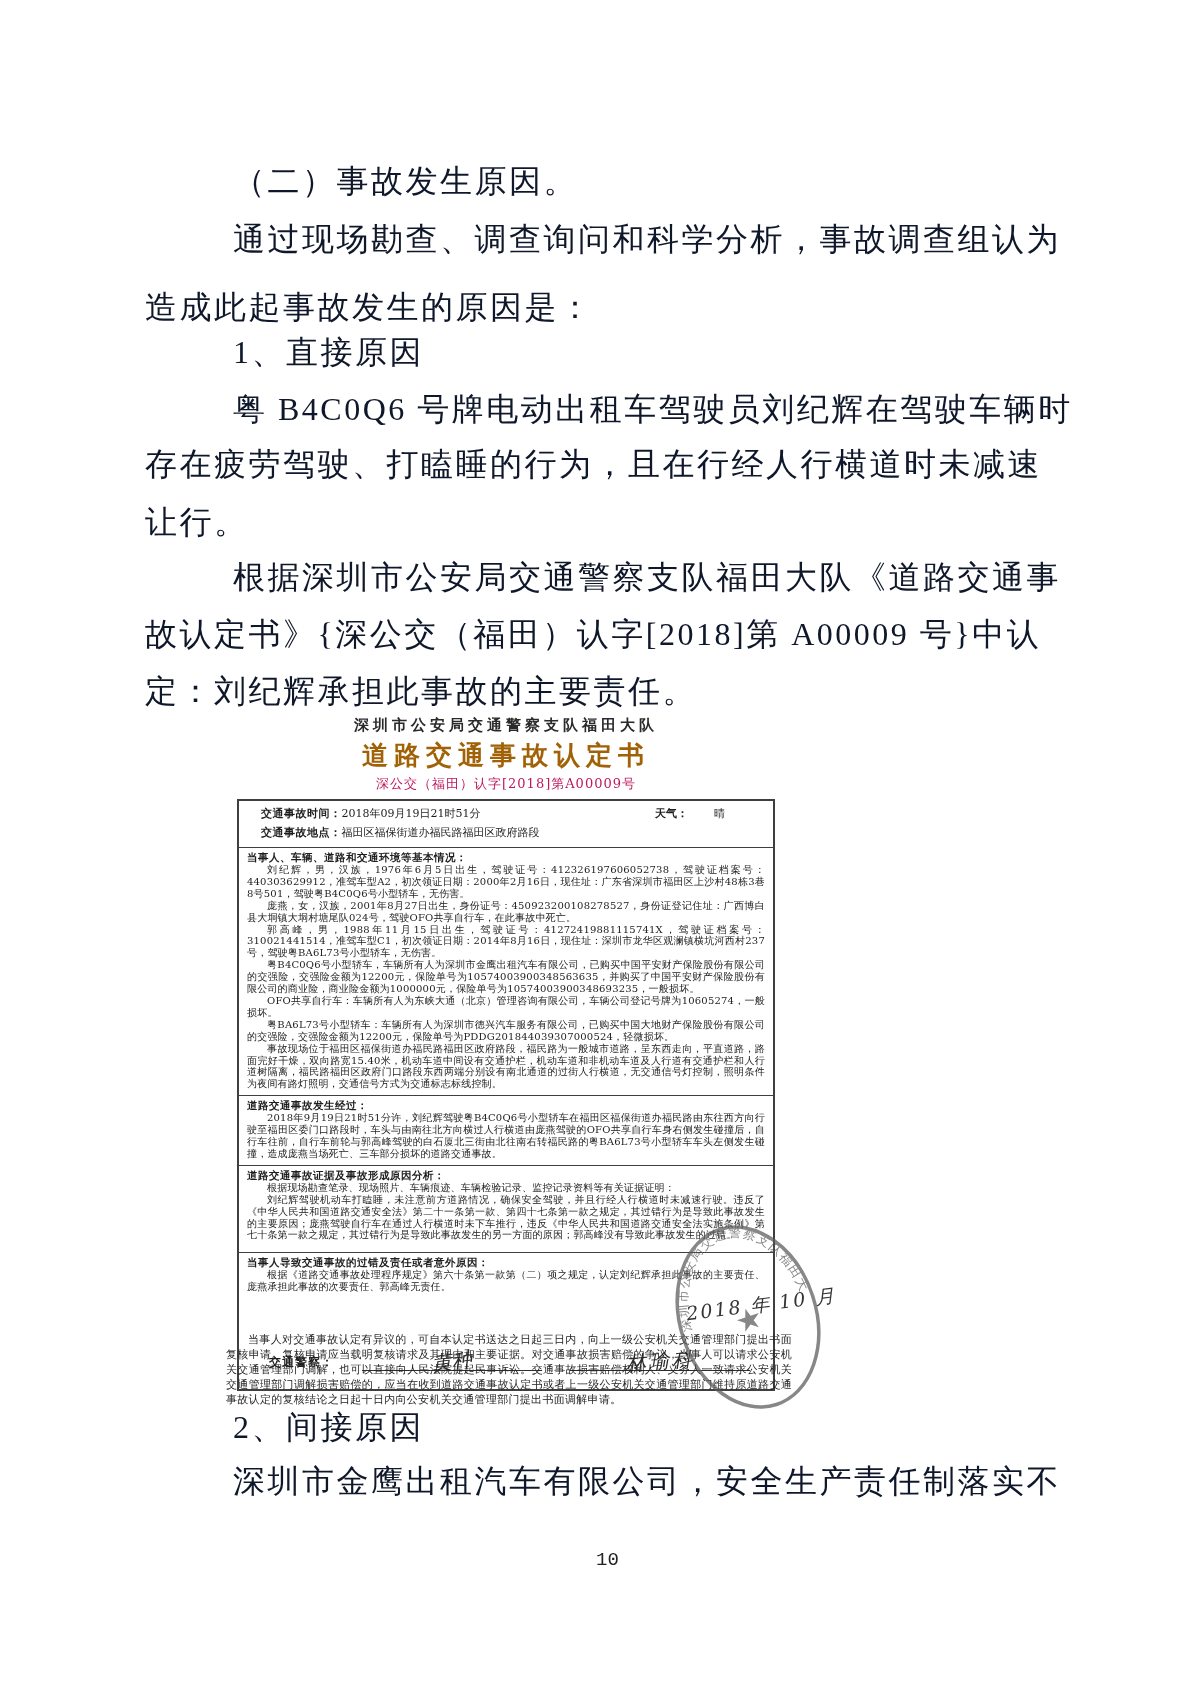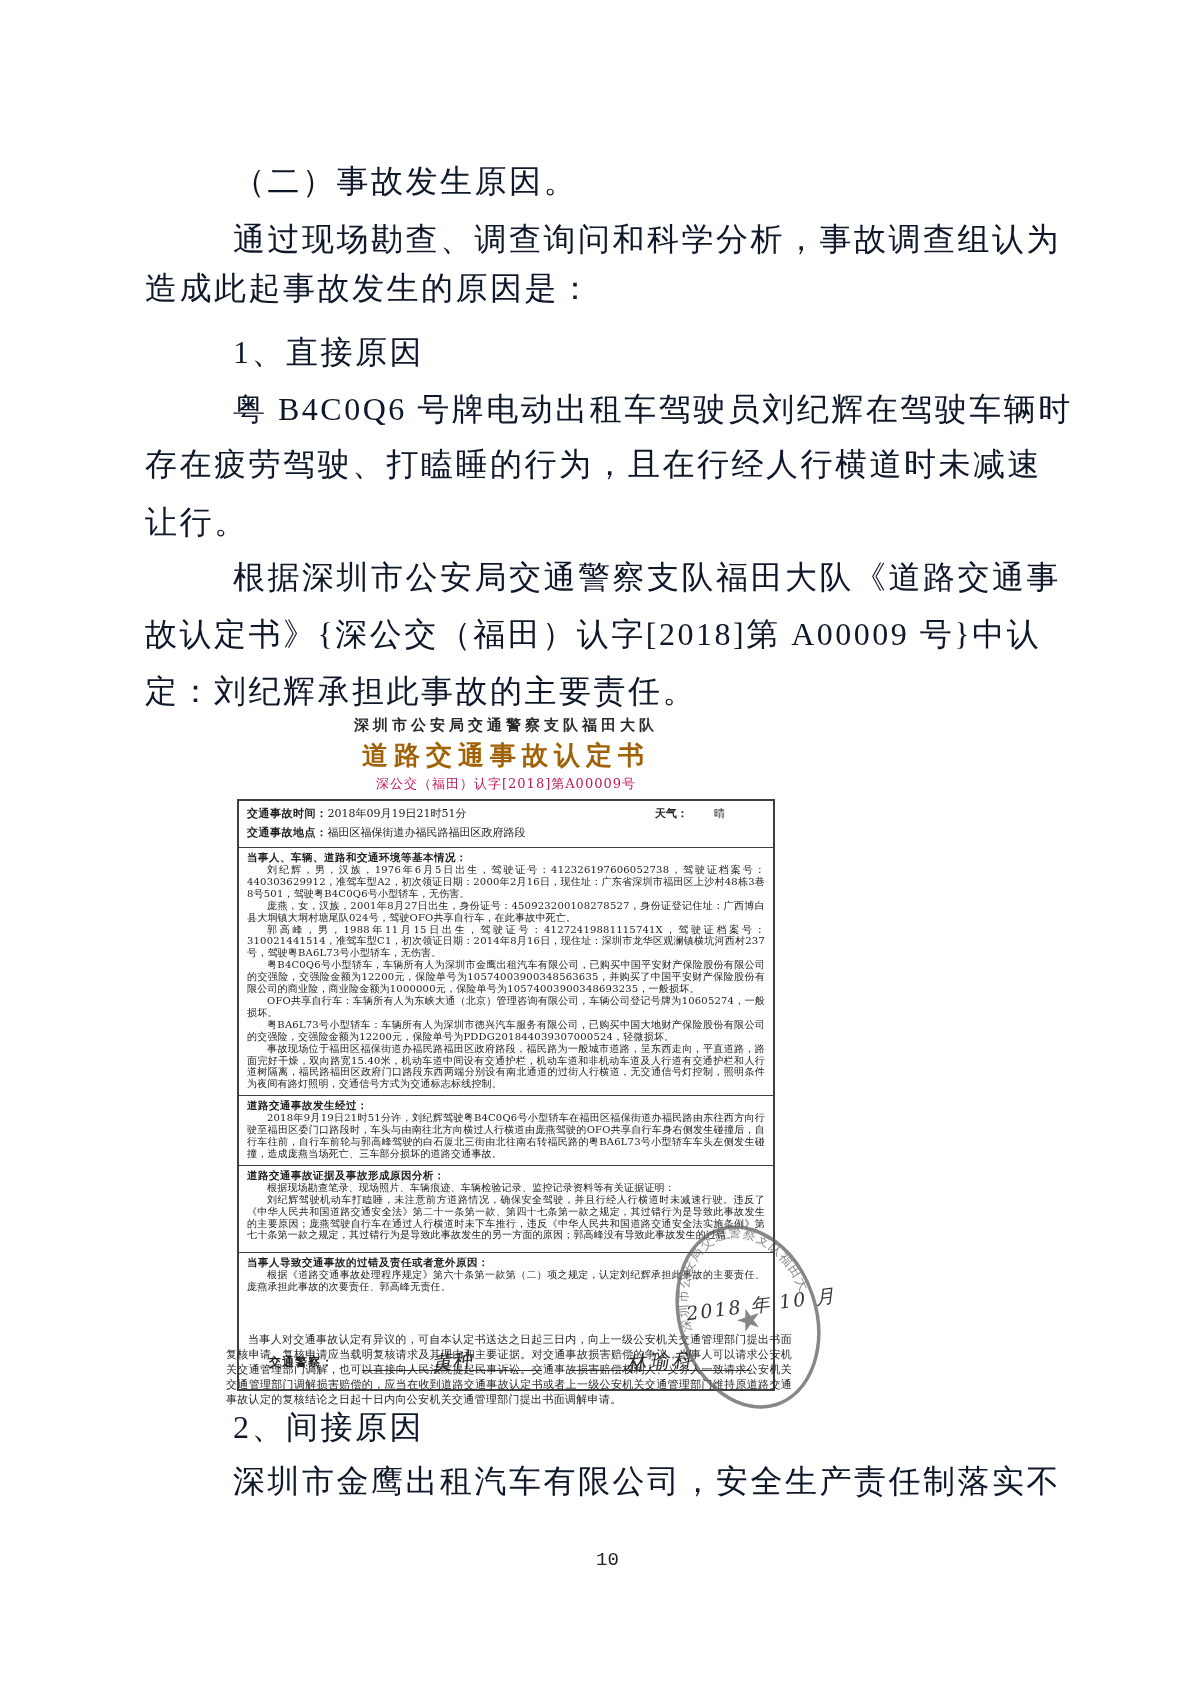--- a/index.html
+++ b/index.html
@@ -29,21 +29,21 @@
     color:#a16207;margin-bottom:2px;
   }
   .scan-docno{
     text-align:center;font-size:13px;letter-spacing:1px;color:#be185d;
     margin-bottom:6px;
   }
   .sheet{border:2px solid #3f3f3f;}
   .sec{padding:3px 8px 5px 8px;}
   .sec + .sec{border-top:1.5px solid #3f3f3f;}
   .sec-info{min-height:34px;font-size:11px;line-height:19px;}
-  .info-row{display:flex;white-space:nowrap;}
+  .info-row{display:flex;white-space:nowrap;margin-left:14px;}
   .info-lbl{font-weight:bold;letter-spacing:0.5px;}
   .info-spacer{flex:1;}
   .weather-lbl{font-weight:bold;margin-right:26px;}
   .weather-val{margin-right:40px;}
   .sec-basic{min-height:238px;}
   .sec-process{min-height:58px;}
   .sec-analysis{min-height:78px;}
   .sec-liability{min-height:128px;}
   .sec-h{font-weight:bold;font-size:10.5px;line-height:13px;letter-spacing:0.5px;}
   .sp{
@@ -83,21 +83,21 @@
     font-size:19px;color:#222;font-family:Liberation Mono, monospace;margin-left:8px;
   }
 </style>
 </head>
 <body>
 
 <div class="page">
 
   <div class="main-line indent" style="top:162px">（二）事故发生原因。</div>
   <div class="main-line indent" style="top:220px">通过现场勘查、调查询问和科学分析，事故调查组认为</div>
-  <div class="main-line" style="top:269px">造成此起事故发生的原因是：</div>
+  <div class="main-line" style="top:288px">造成此起事故发生的原因是：</div>
   <div class="main-line indent" style="top:333px">1、直接原因</div>
   <div class="main-line indent" style="top:390px">粤 B4C0Q6 号牌电动出租车驾驶员刘纪辉在驾驶车辆时</div>
   <div class="main-line" style="top:445px">存在疲劳驾驶、打瞌睡的行为，且在行经人行横道时未减速</div>
   <div class="main-line" style="top:503px">让行。</div>
   <div class="main-line indent" style="top:558px">根据深圳市公安局交通警察支队福田大队《道路交通事</div>
   <div class="main-line" style="top:615px">故认定书》{深公交（福田）认字[2018]第 A00009 号}中认</div>
   <div class="main-line" style="top:672px">定：刘纪辉承担此事故的主要责任。</div>
 
   <div class="scan">
     <div class="scan-agency">深圳市公安局交通警察支队福田大队</div>

